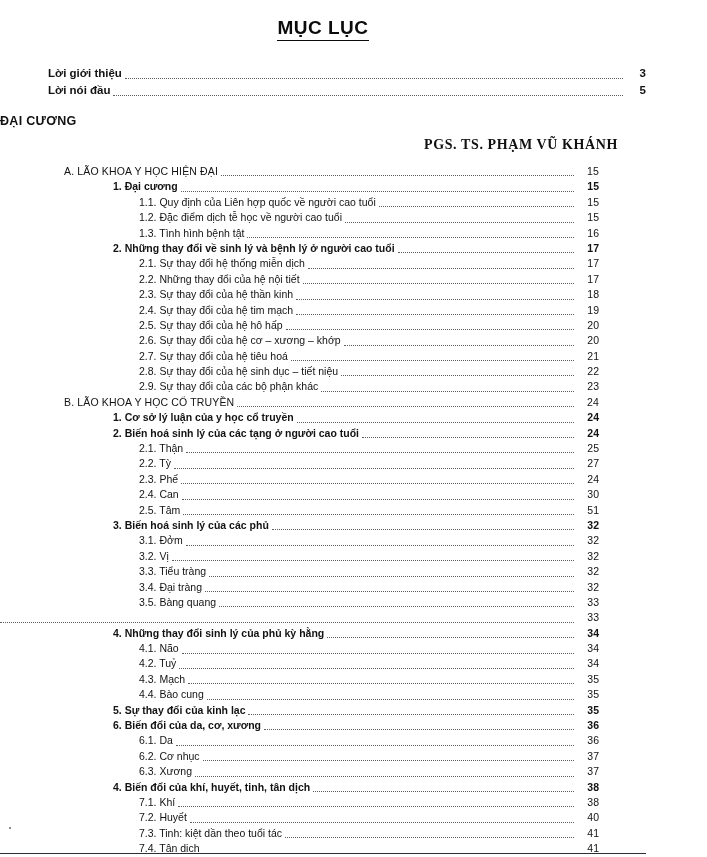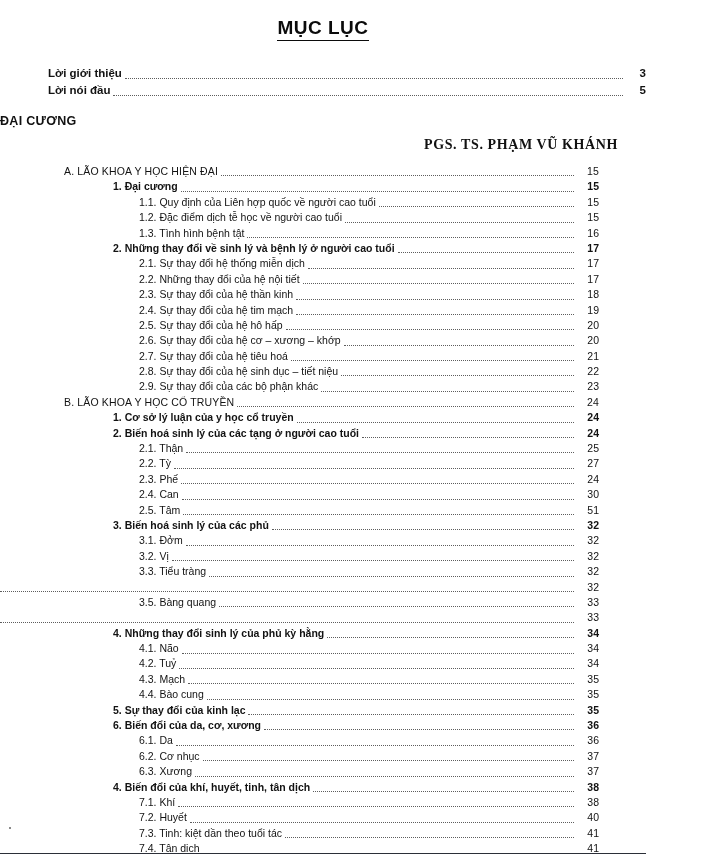--- a/index.html
+++ b/index.html
@@ -300,20 +300,21 @@
         <span class="label">3.2. Vị</span>
         <span class="leader"></span>
         <span class="page-no">32</span>
       </div>
       <div class="toc-row lvl-2">
         <span class="label">3.3. Tiểu tràng</span>
         <span class="leader"></span>
         <span class="page-no">32</span>
       </div>
       <div class="toc-row lvl-2">
+        <span class="label">3.4. Đại tràng</span>
         <span class="leader"></span>
         <span class="page-no">32</span>
       </div>
       <div class="toc-row lvl-2">
         <span class="label">3.5. Bàng quang</span>
         <span class="leader"></span>
         <span class="page-no">33</span>
       </div>
       <div class="toc-row lvl-2">
         <span class="leader"></span>

